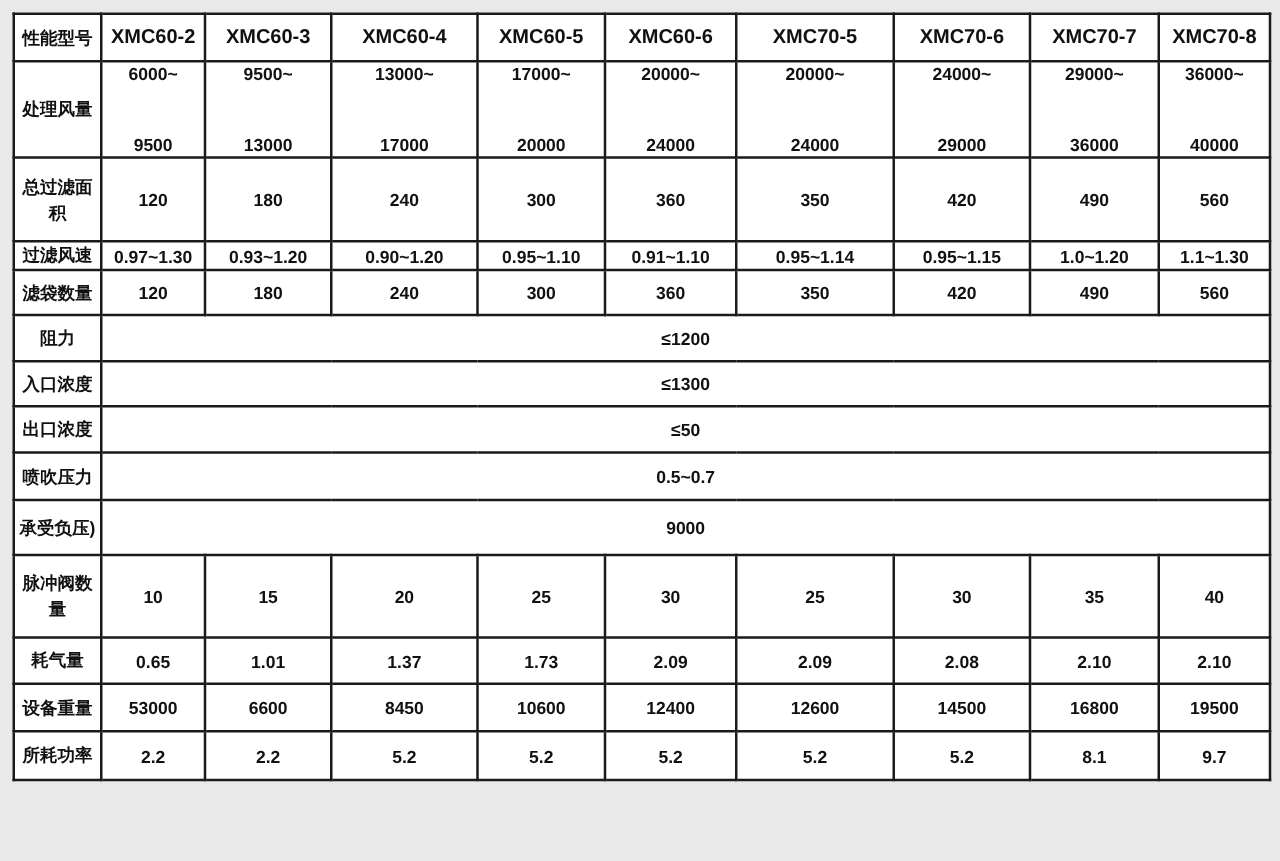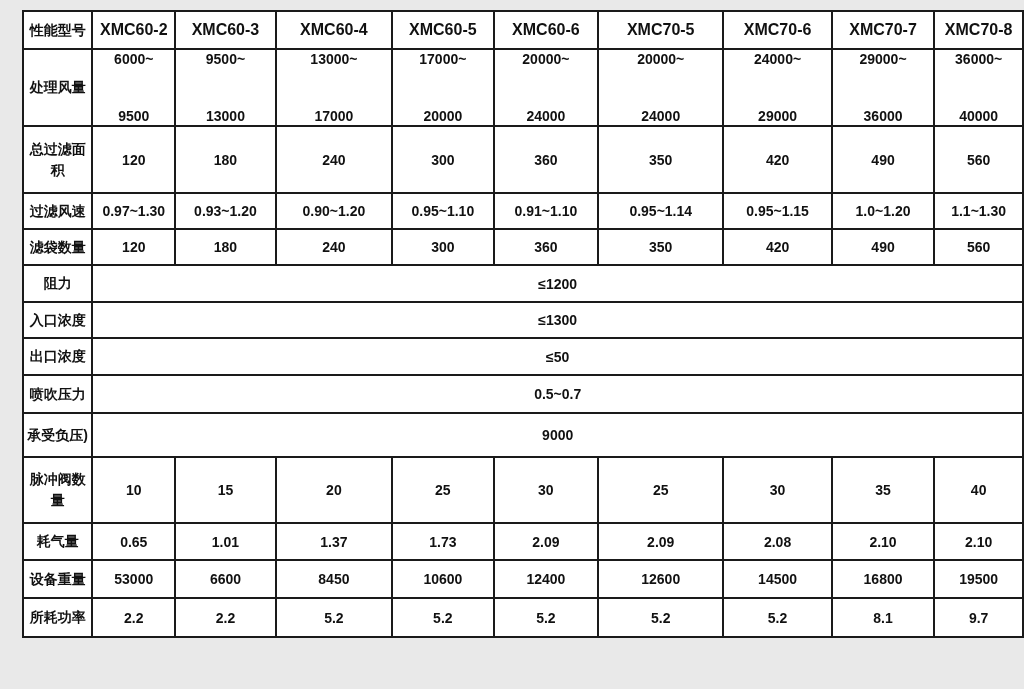--- a/index.html
+++ b/index.html
@@ -2,21 +2,21 @@
 <html><head>
 <meta charset="utf-8">
 <style>
   html,body{margin:0;padding:0;}
   body{
     width:1024px;height:689px;
     background:#e9e9e9;
     overflow:hidden;
     font-family:"Liberation Sans","DejaVu Sans",sans-serif;
   }
-  .sheet{position:absolute;left:10px;top:10px;margin-left:12px;}
+  .sheet{position:absolute;left:10px;top:10px;}
   table{
     border-collapse:collapse;
     table-layout:fixed;
     background:#ffffff;
     color:#111111;
     font-weight:bold;
     font-size:14px;
   }
   td,th{
     border:2px solid #1a1a1a;
@@ -131,21 +131,21 @@
     <td>180</td>
     <td>240</td>
     <td>300</td>
     <td>360</td>
     <td>350</td>
     <td>420</td>
     <td>490</td>
     <td>560</td>
   </tr>
 
-  <tr style="height:36px">
+  <tr style="height:23px">
     <td class="lbl">过滤风速</td>
     <td>0.97~1.30</td>
     <td>0.93~1.20</td>
     <td>0.90~1.20</td>
     <td>0.95~1.10</td>
     <td>0.91~1.10</td>
     <td>0.95~1.14</td>
     <td>0.95~1.15</td>
     <td>1.0~1.20</td>
     <td>1.1~1.30</td>

